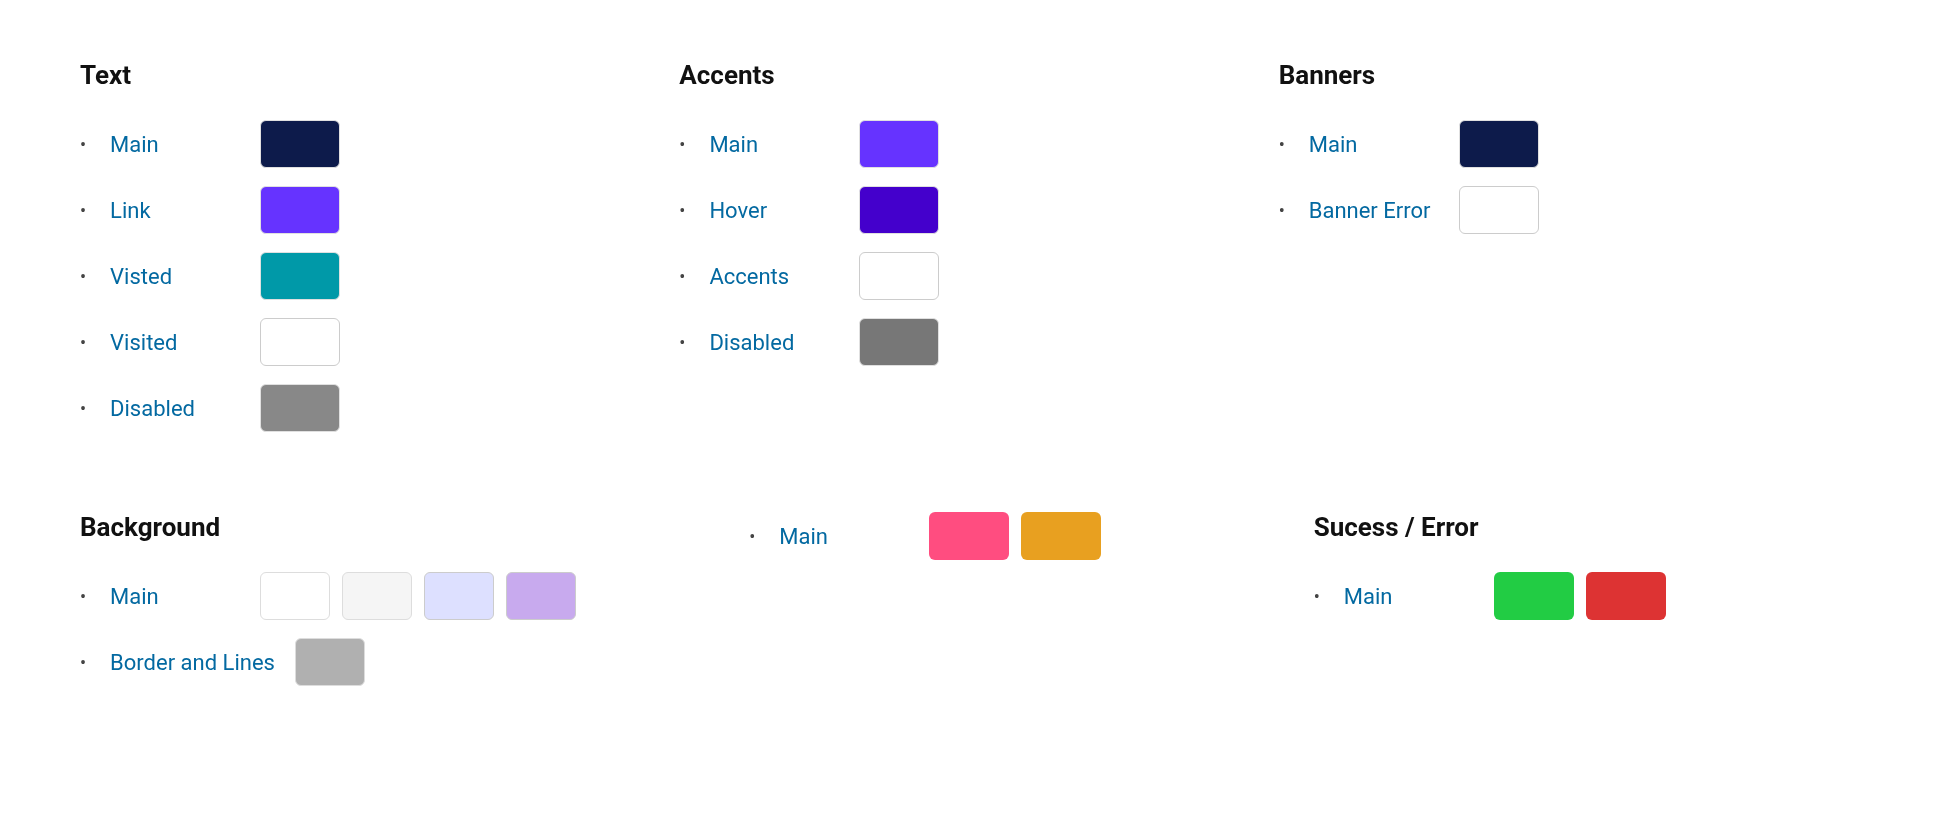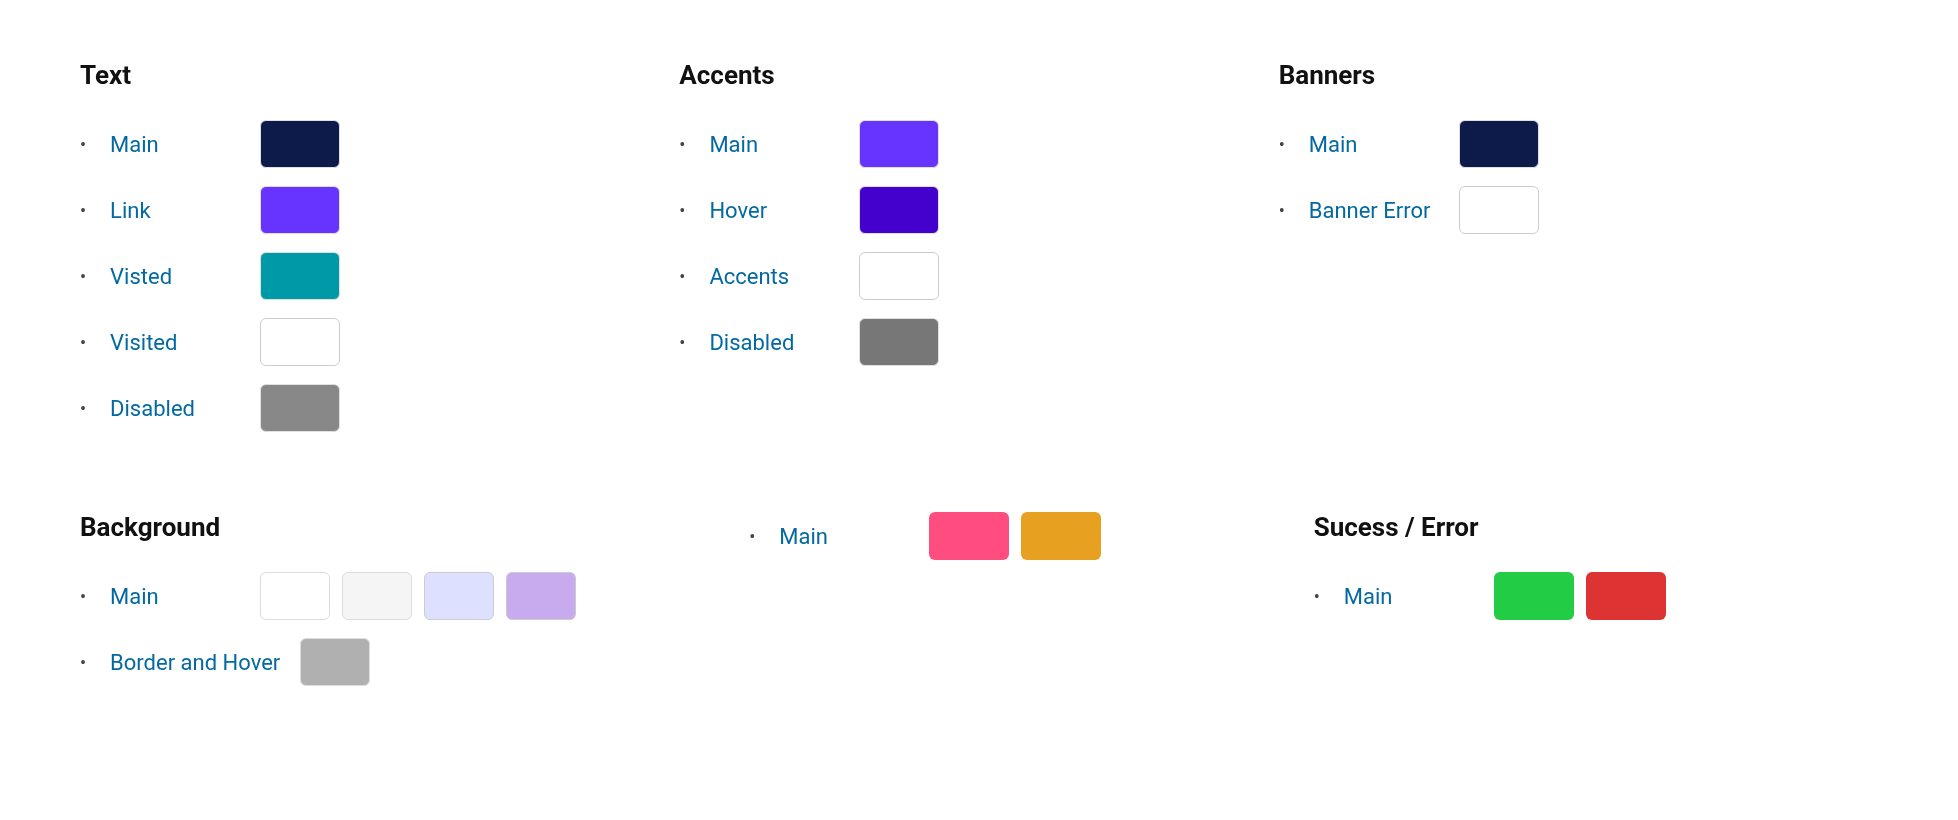--- a/index.html
+++ b/index.html
@@ -175,21 +175,21 @@
         <span class="item-label">Main</span>
         <div class="swatch-row">
         <div class="swatch-sm" style="background: rgb(255, 255, 255);"></div>
             <div class="swatch-sm" style="background: rgb(245, 245, 245);"></div>
             <div class="swatch-sm" style="background: rgb(221, 224, 255); border: 1px solid rgb(204, 204, 204);"></div>
             <div class="swatch-sm" style="background: rgb(200, 170, 238); border: 1px solid rgb(204, 204, 204);"></div>
           </div>
       </li>
       <li class="color-item">
         <span class="bullet">•</span>
-        <span class="item-label">Border and Hover</span>
+        <span class="item-label">Border and Lines</span>
         <div class="swatch-row">
         <div class="swatch-sm" style="background: rgb(176, 176, 176);"></div>
           </div>
       </li>
     </ul>
   </div>
 
   <div class="section">
     <ul class="color-list">
     <li class="color-item">

